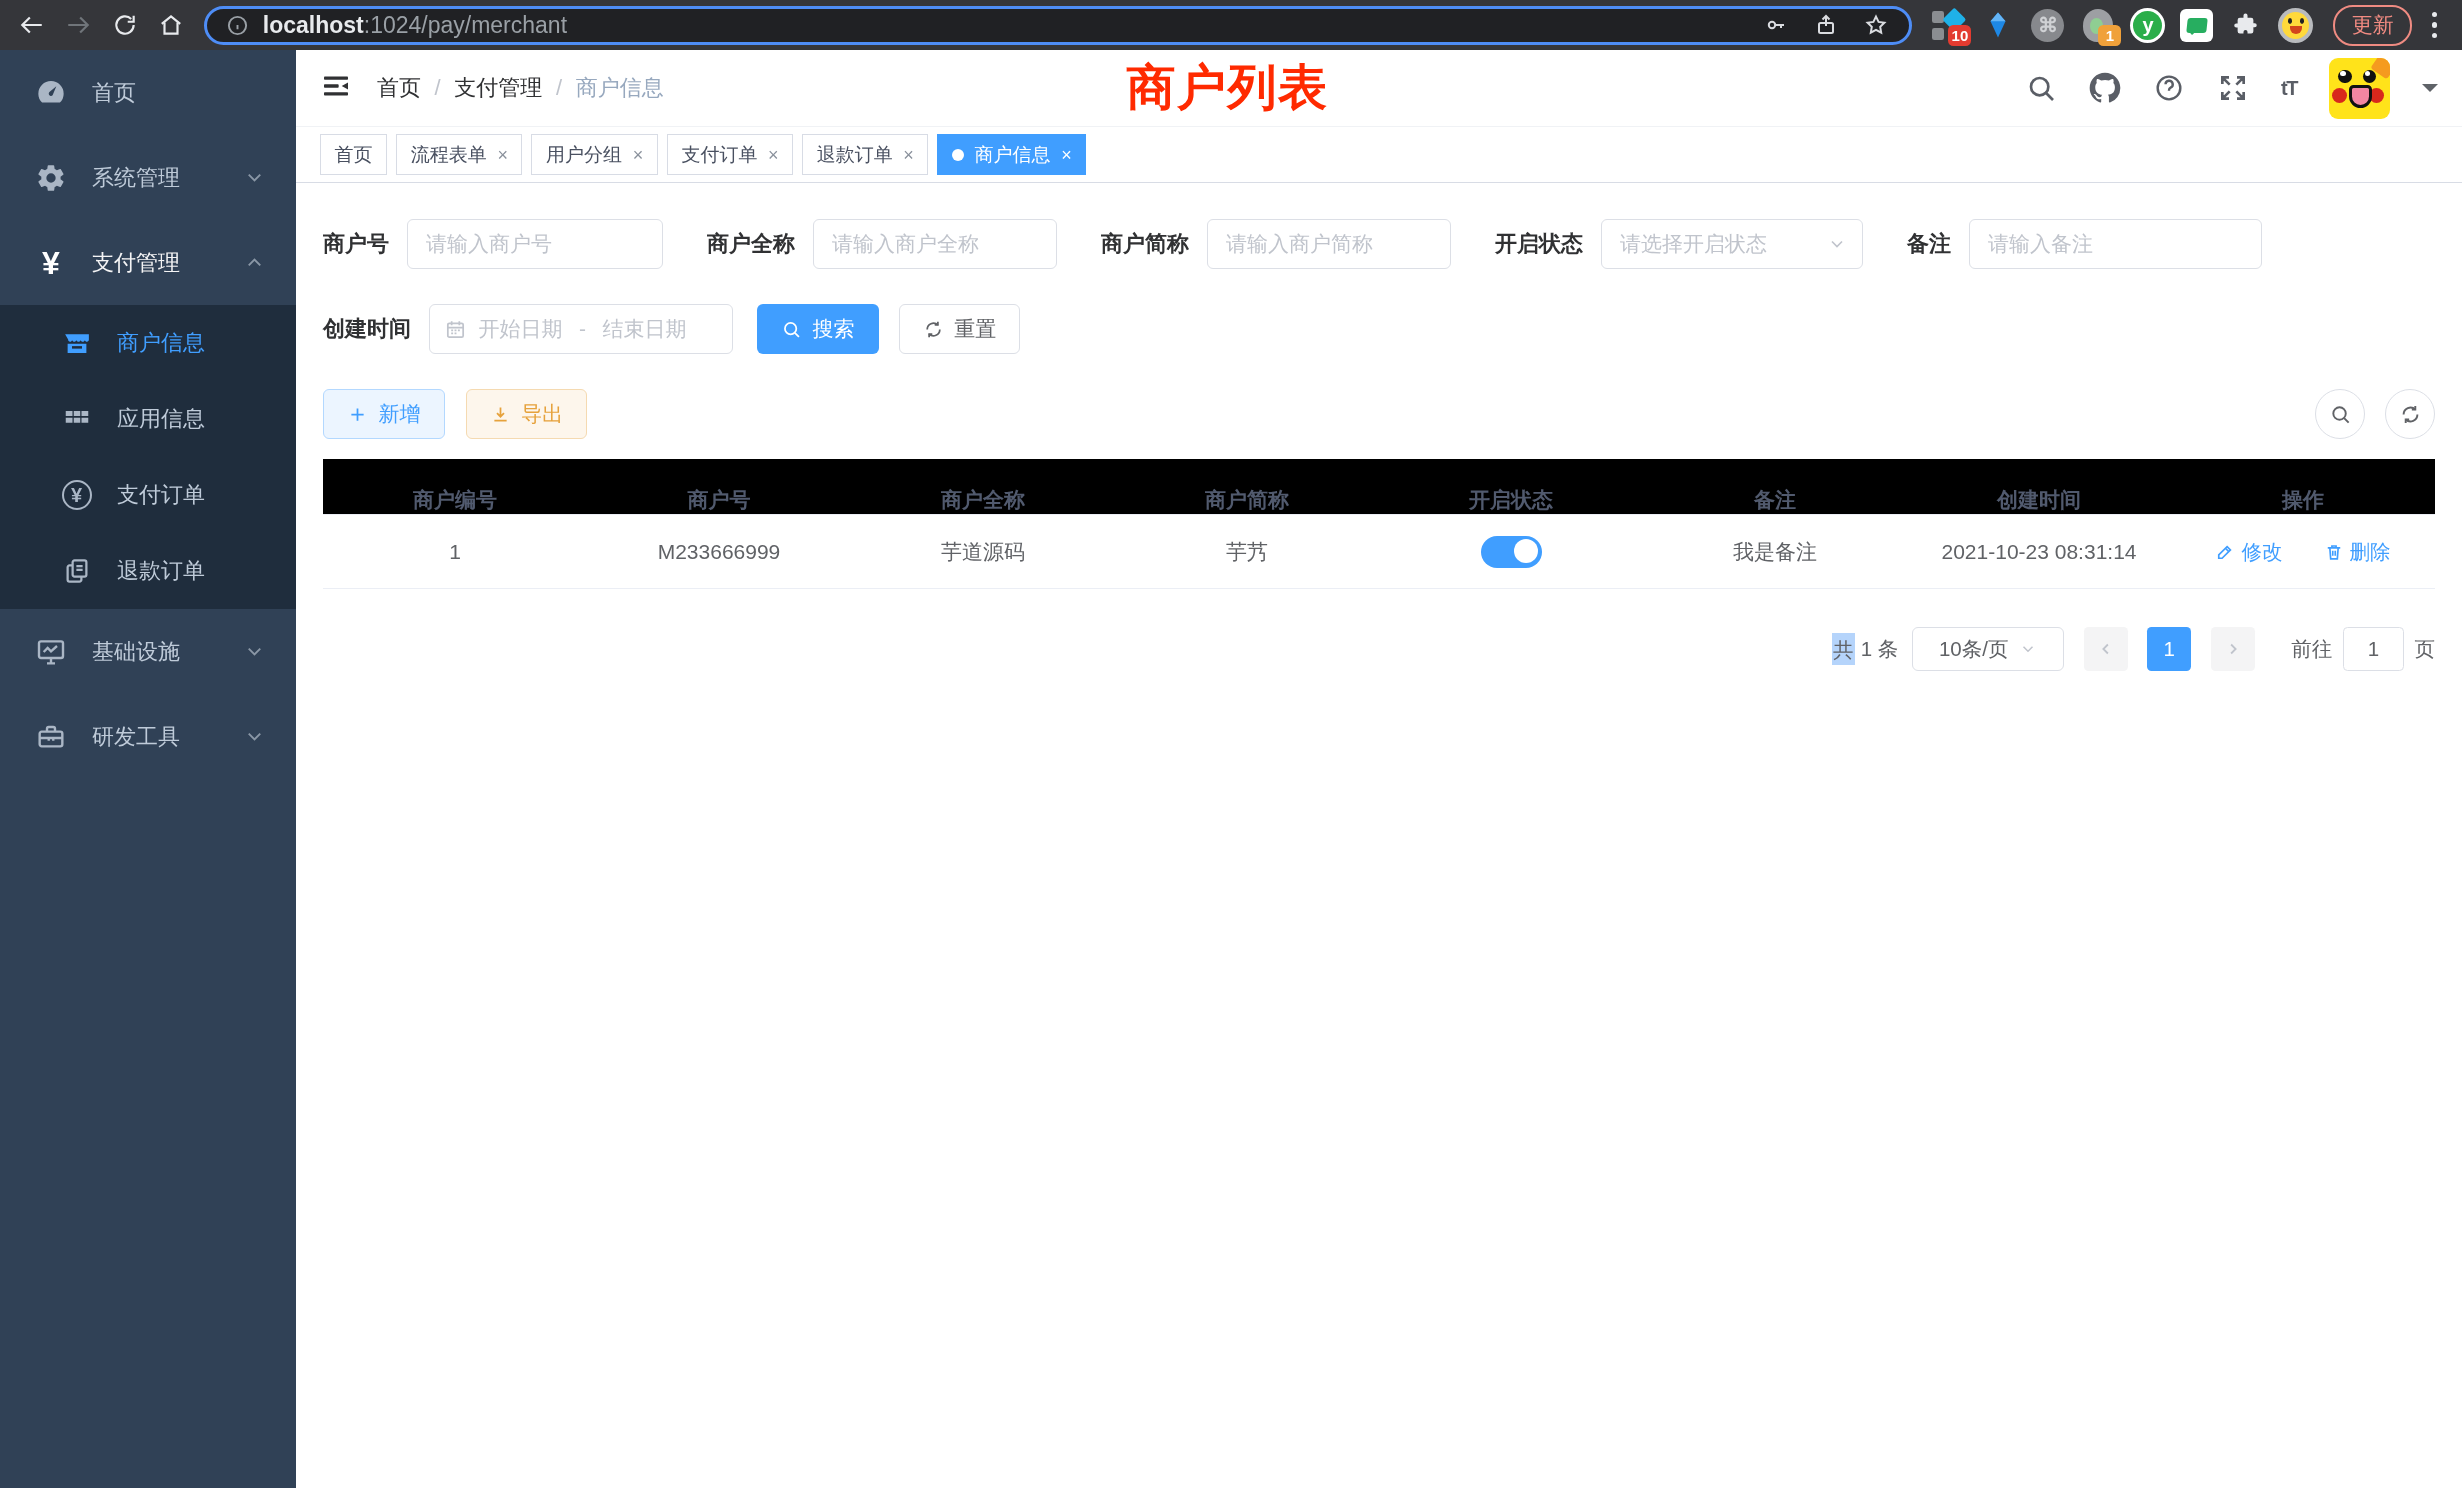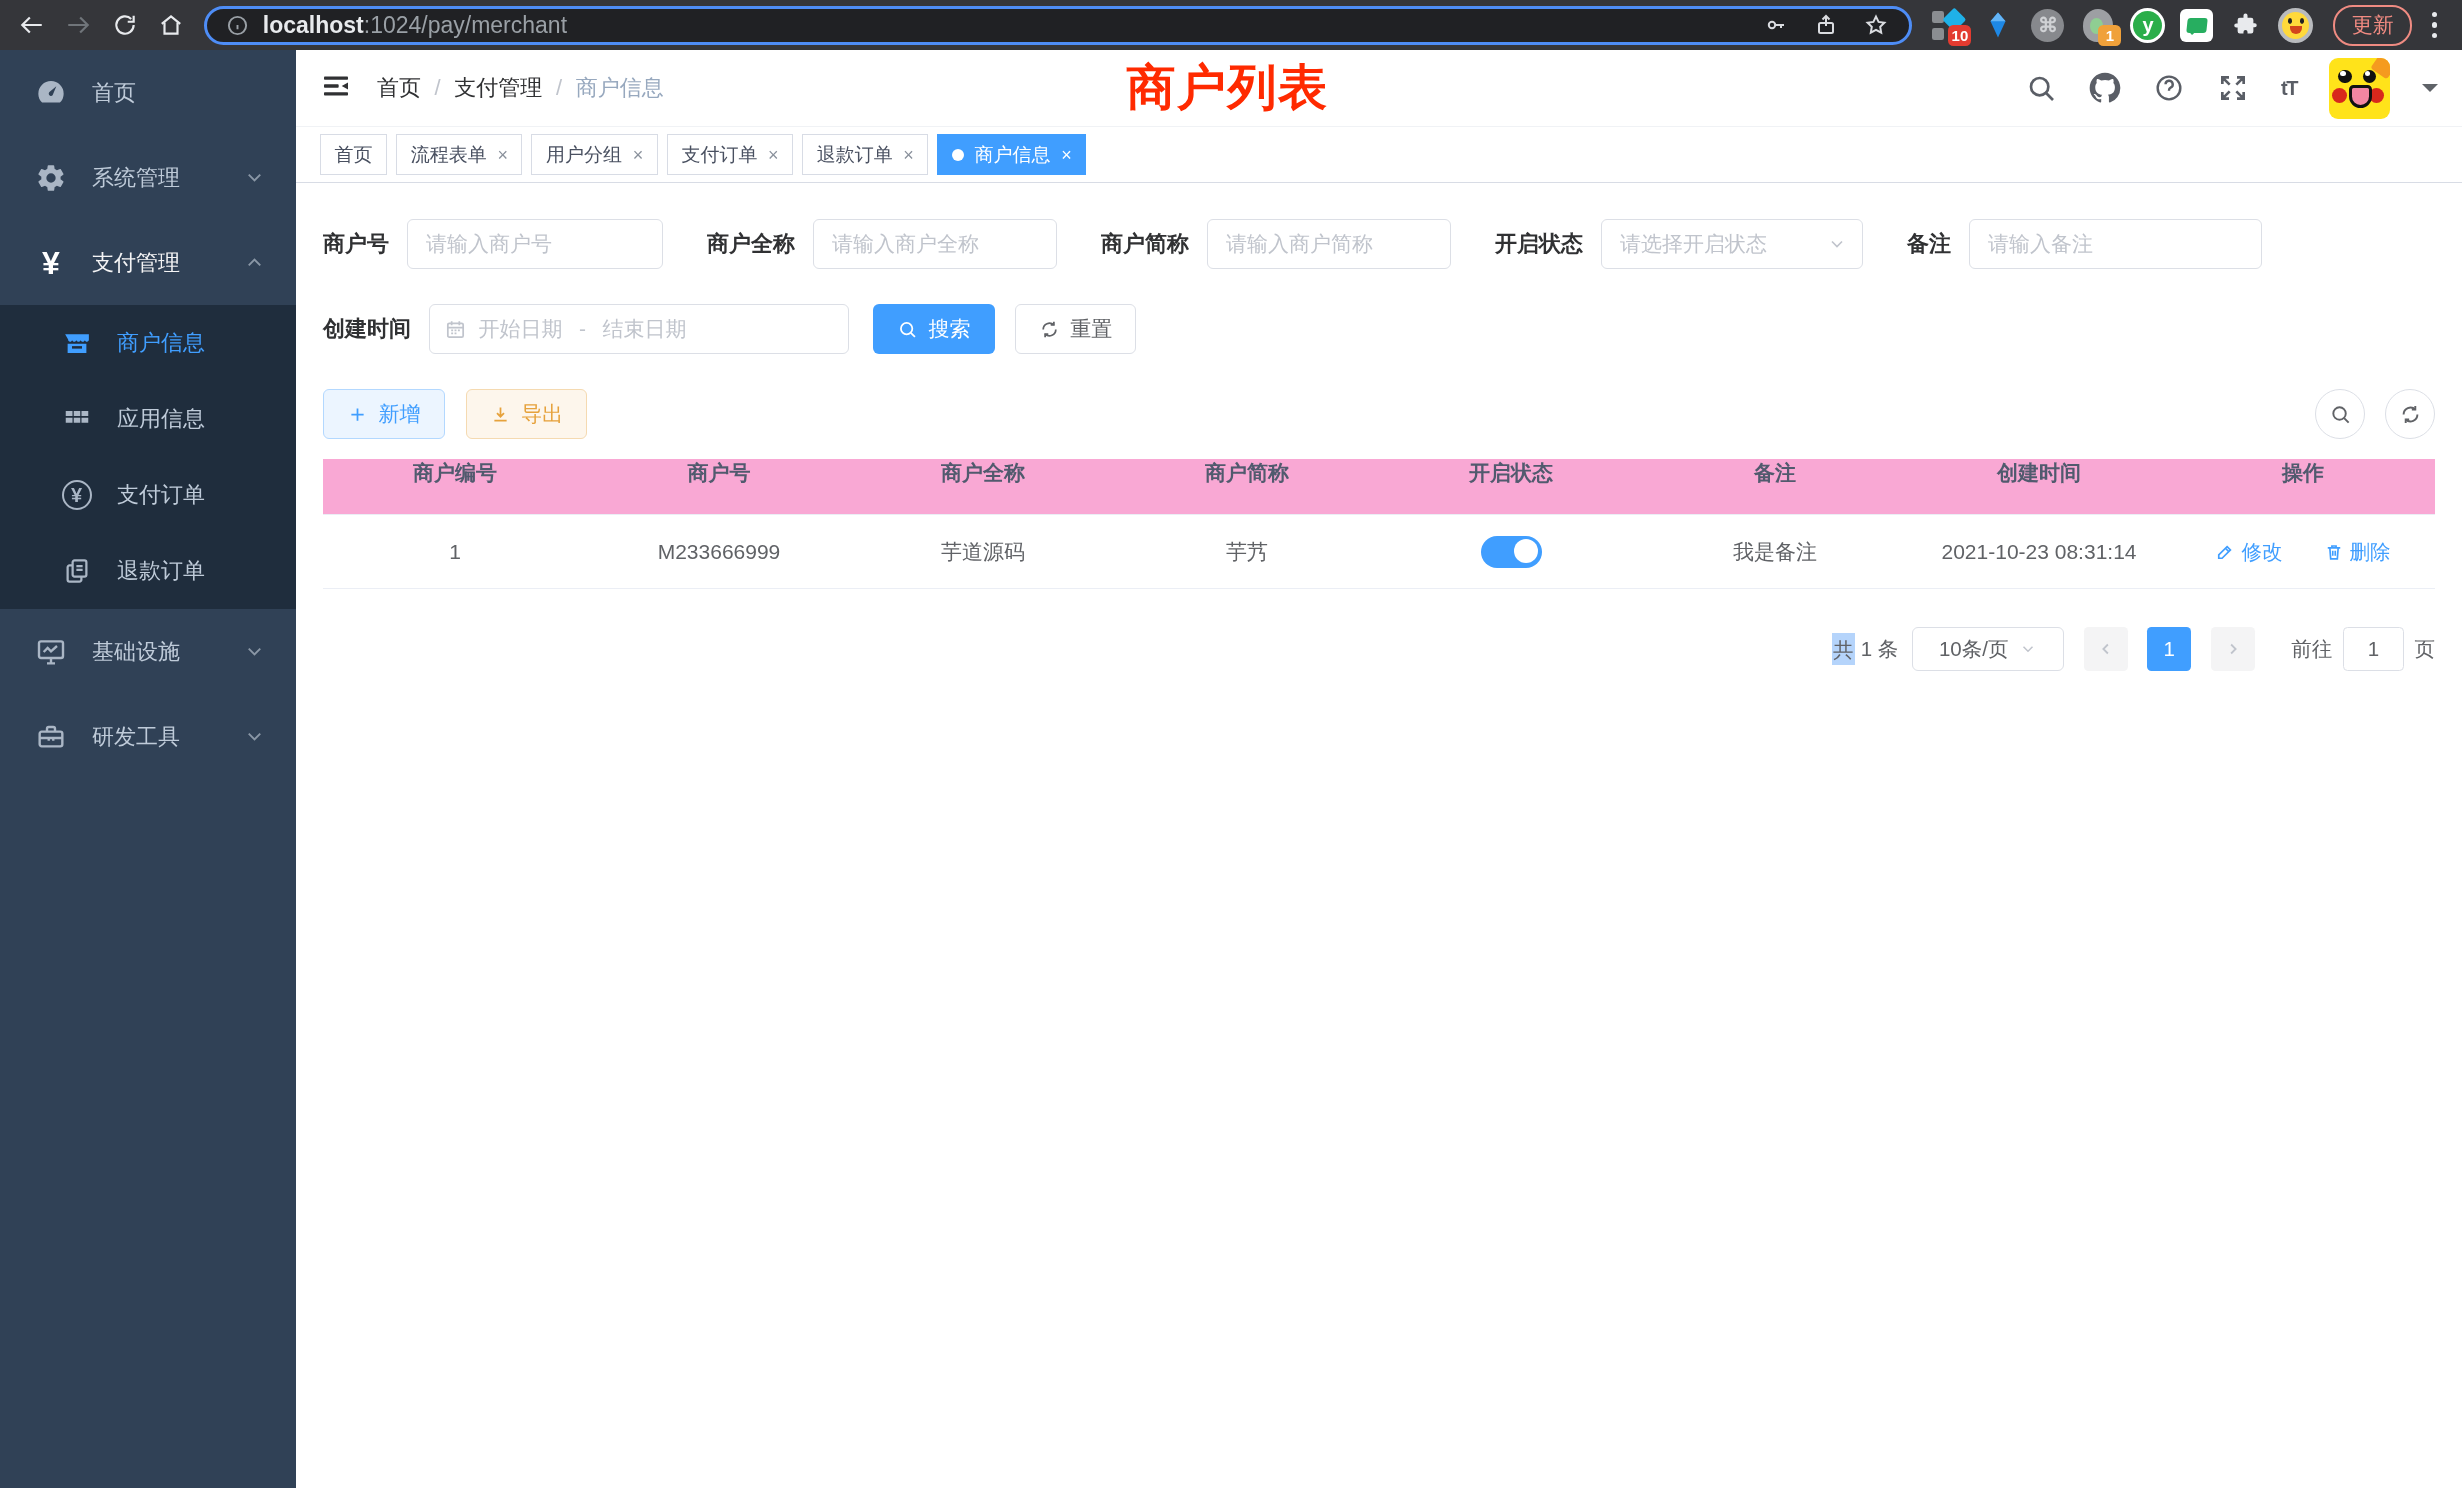--- a/index.html
+++ b/index.html
@@ -102,38 +102,38 @@
   .filter-row { display:flex; align-items:center; margin-bottom:35px; }
   .field { display:flex; align-items:center; margin-right:44px; }
   .field .flabel { font-size:22px; font-weight:700; color:#303133; margin-right:18px; white-space:nowrap; }
   .el-input { height:50px; border:1.5px solid #dcdfe6; border-radius:6px; display:flex; align-items:center; padding:0 18px; background:#fff; }
   .el-input input { border:none; outline:none; width:100%; font-size:21px; color:#606266; background:transparent; font-family:inherit; }
   .el-input input::placeholder { color:#c0c4cc; }
   .w-mno { width:256px; } .w-name { width:244px; } .w-short { width:244px; } .w-remark { width:293px; }
   .el-select { width:262px; height:50px; border:1.5px solid #dcdfe6; border-radius:6px; display:flex; align-items:center; padding:0 15px 0 18px; }
   .el-select .ph { flex:1; font-size:21px; color:#c0c4cc; white-space:nowrap; overflow:hidden; }
   .el-select .chev { color:#c0c4cc; } .el-select .chev svg { width:20px; height:20px; }
-  .date-range { width:420px; height:50px; border:1.5px solid #dcdfe6; border-radius:6px; display:flex; align-items:center; padding:0 13.6px; gap:12px; }
+  .date-range { width:304px; height:50px; border:1.5px solid #dcdfe6; border-radius:6px; display:flex; align-items:center; padding:0 13.6px; gap:12px; }
   .date-range .cal { color:#c0c4cc; } .date-range .cal svg { width:23px; height:23px; }
   .date-range .dph { font-size:21px; color:#c0c4cc; white-space:nowrap; }
   .date-range .dsep { font-size:21px; color:#c0c4cc; padding:0 4.5px; }
   .btn { height:50px; border-radius:6px; display:inline-flex; align-items:center; justify-content:center; gap:10.6px; font-size:21px; padding:0 23px; cursor:pointer; border:1.5px solid transparent; white-space:nowrap; }
   .btn svg { width:21px; height:21px; }
   .btn-primary { background:#409eff; color:#fff; margin-left:3px; }
   .btn-plain { background:#fff; border-color:#dcdfe6; color:#606266; margin-left:20px; }
   .btn-add { background:#ecf5ff; border-color:#b3d8ff; color:#409eff; }
   .btn-export { background:#fdf6ec; border-color:#f5dab1; color:#e6a23c; margin-left:21px; }
   .toolbar-row { display:flex; align-items:center; margin-bottom:20px; }
   .right-tools { margin-left:auto; display:flex; gap:20px; }
   .circle-btn { width:50px; height:50px; border-radius:50%; border:1.5px solid #dcdfe6; background:#fff; color:#606266; display:flex; align-items:center; justify-content:center; cursor:pointer; }
   .circle-btn svg { width:23px; height:23px; }
 
   
   .table { width:100%; }
-  .thead { display:flex; background:#f9a8d4; height:56px; align-items:flex-start; border-bottom:1.5px solid #ebeef5; }
+  .thead { display:flex; background:#000000; height:56px; align-items:flex-end; border-bottom:1.5px solid #ebeef5; }
   .th { flex:1; text-align:center; font-size:21px; font-weight:700; color:#515a6e; }
   .trow { display:flex; height:74px; align-items:center; border-bottom:1.5px solid #ebeef5; font-size:21px; color:#606266; }
   .td { flex:1; text-align:center; display:flex; align-items:center; justify-content:center; gap:7.6px; }
   .toggle { width:61px; height:32px; border-radius:16px; background:#409eff; position:relative; cursor:pointer; }
   .toggle::after { content:""; position:absolute; right:3.8px; top:3.8px; width:24px; height:24px; border-radius:50%; background:#fff; }
   .action-link { color:#409eff; display:inline-flex; align-items:center; gap:6px; font-size:20.5px; cursor:pointer; }
   .action-link svg { width:20px; height:20px; }
   .act-gap { width:26px; }
 
   

